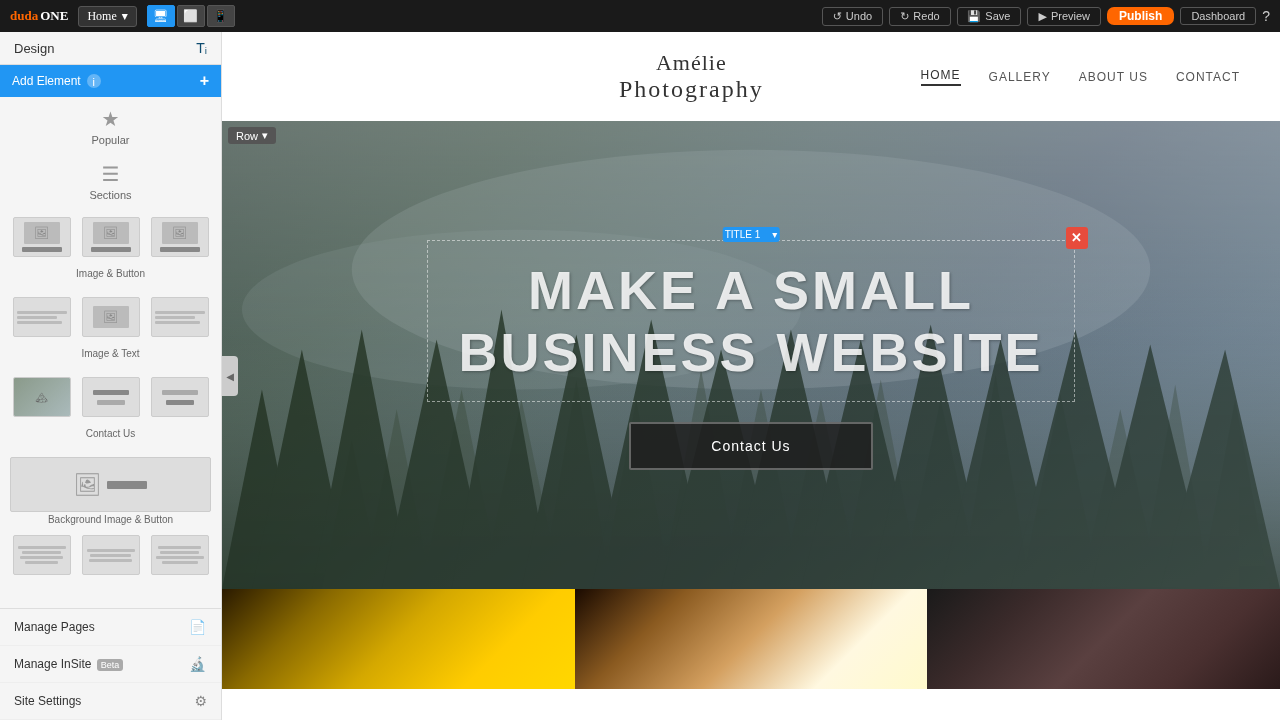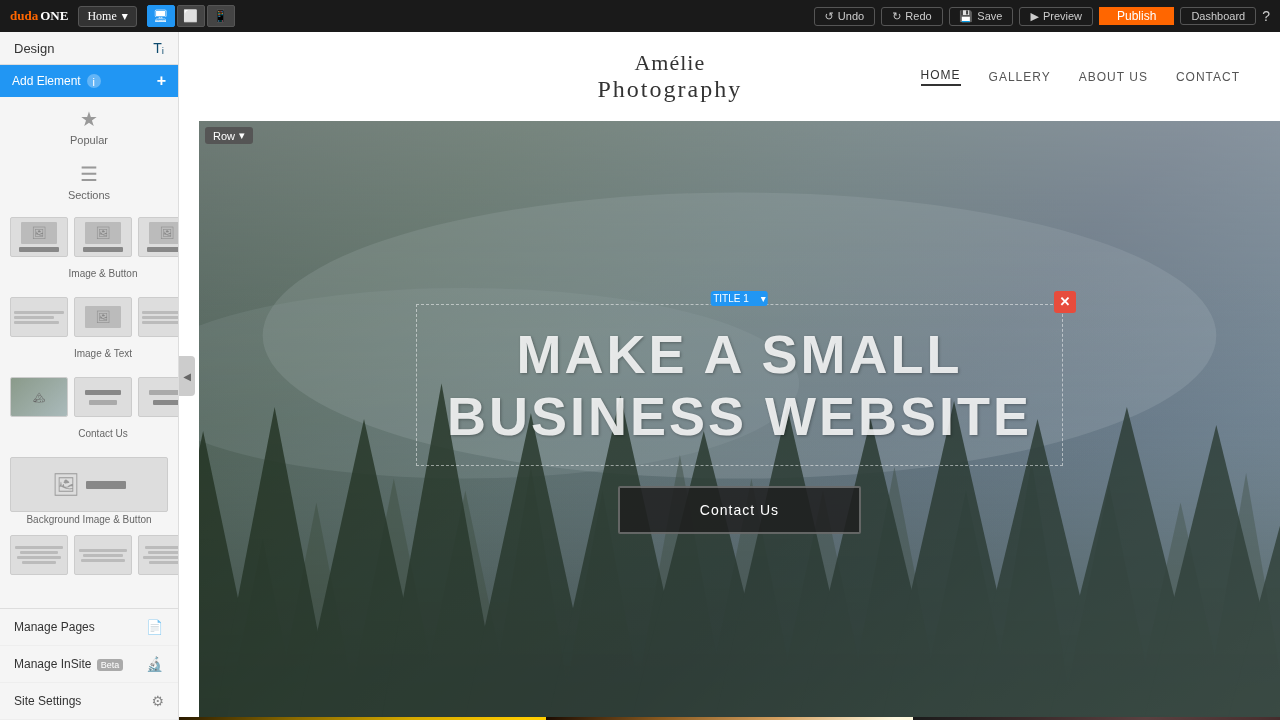--- a/index.html
+++ b/index.html
@@ -56,39 +56,39 @@
       border-radius: 3px;
       cursor: pointer;
       display: flex;
       align-items: center;
       gap: 4px;
     }
     .btn-publish {
       background: #ff6600;
       border: none;
       color: white;
-      padding: 2px 18px;
+      padding: 2px 12px;
       font-size: 12px;
-      font-weight: normal;
-      border-radius: 0;
+      font-weight: bold;
+      border-radius: 7px;
       cursor: pointer;
     }
     .btn-dashboard { background: transparent; border: 1px solid #555; color: #ccc; padding: 2px 10px; font-size: 11px; border-radius: 3px; cursor: pointer; }
     .help-btn { color: #ccc; font-size: 14px; cursor: pointer; }
 
     
     .main-layout {
       display: flex;
       flex: 1;
       overflow: hidden;
     }
 
     
     .sidebar {
-      width: 179px;
+      width: 222px;
       background: #f5f5f5;
       border-right: 1px solid #ddd;
       display: flex;
       flex-direction: column;
       flex-shrink: 0;
       overflow: hidden;
     }
     .sidebar-design {
       display: flex;
       align-items: center;
@@ -276,27 +276,26 @@
     }
     .nav-item.active {
       color: #333;
       border-bottom: 2px solid #333;
       padding-bottom: 2px;
     }
 
     
     .hero-section {
       position: relative;
-      height: 596px;
+      height: 468px;
       background: linear-gradient(135deg, #2d3a2e 0%, #3a4a3b 20%, #4a5a5a 40%, #556070 60%, #6a7a8a 80%, #7a8a9a 100%);
       overflow: hidden;
       display: flex;
       align-items: center;
       justify-content: center;
-      margin-left: 20px;
     }
     .hero-bg-overlay {
       position: absolute;
       inset: 0;
       background: 
         radial-gradient(ellipse at 30% 40%, rgba(100,120,100,0.3) 0%, transparent 60%),
         radial-gradient(ellipse at 70% 60%, rgba(80,100,120,0.4) 0%, transparent 50%);
     }
     .row-label {
       position: absolute;

